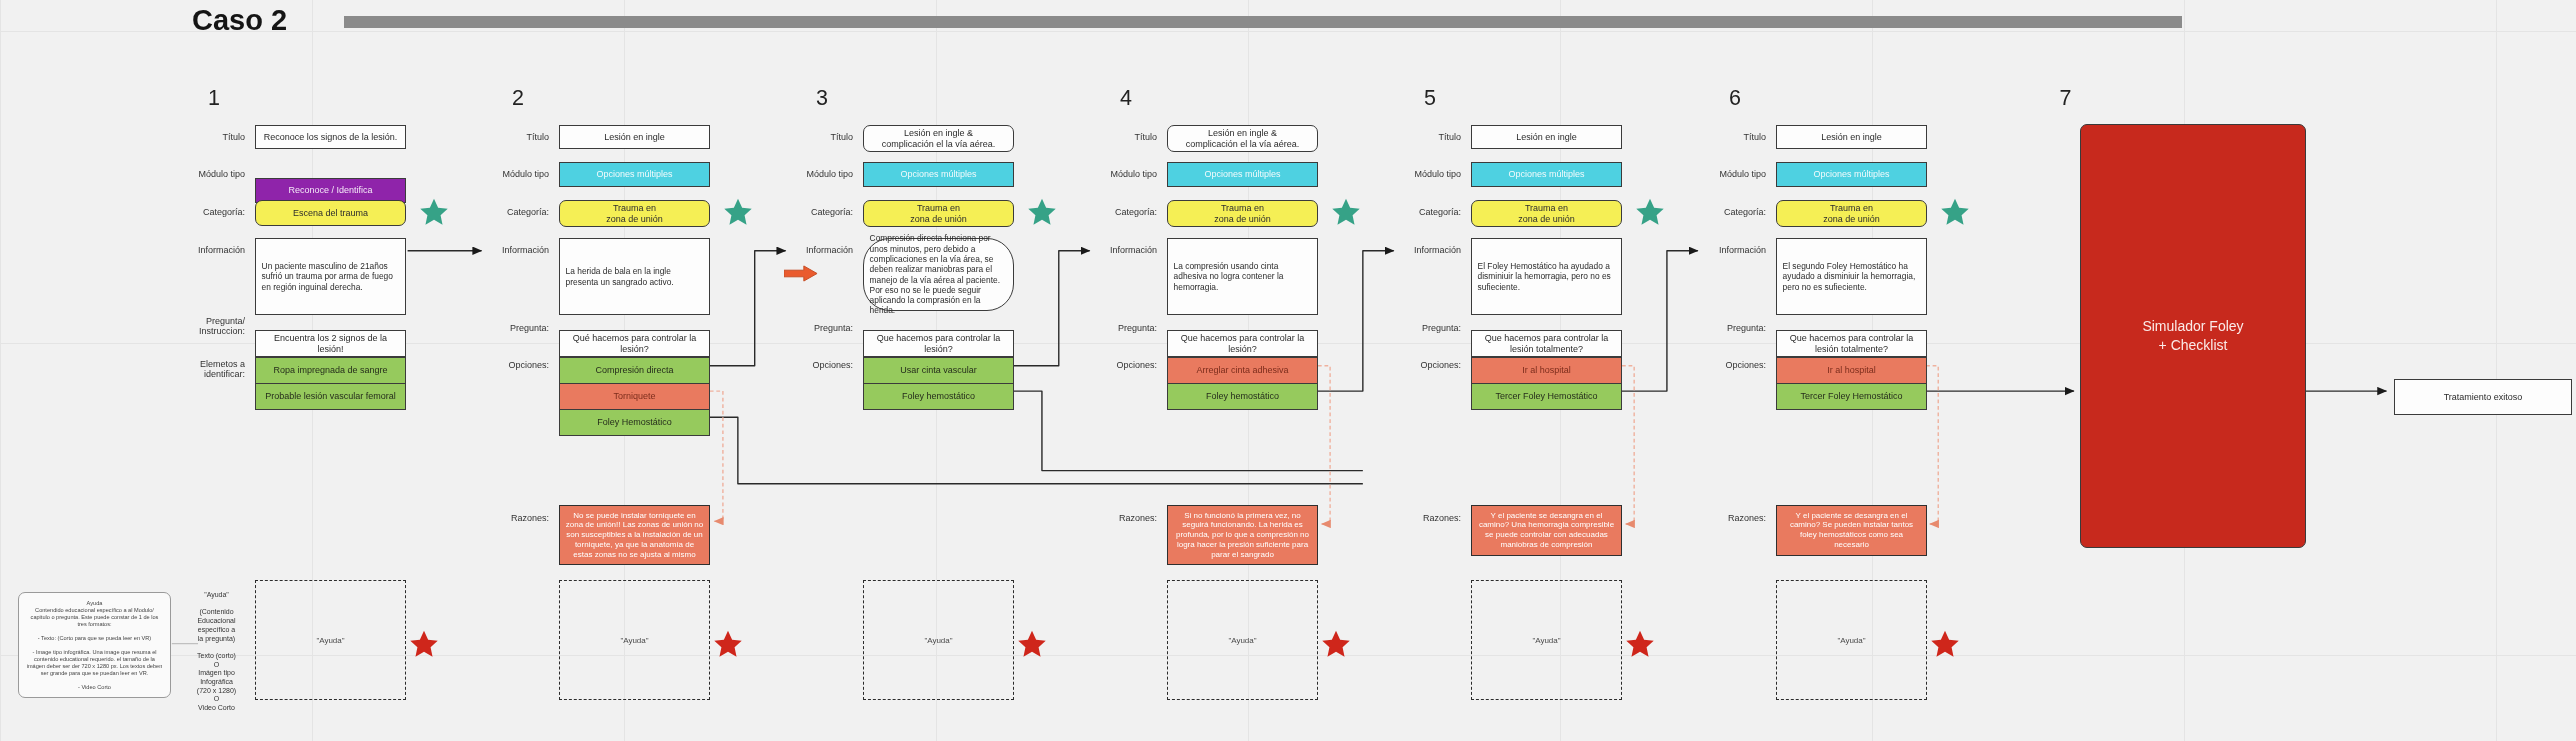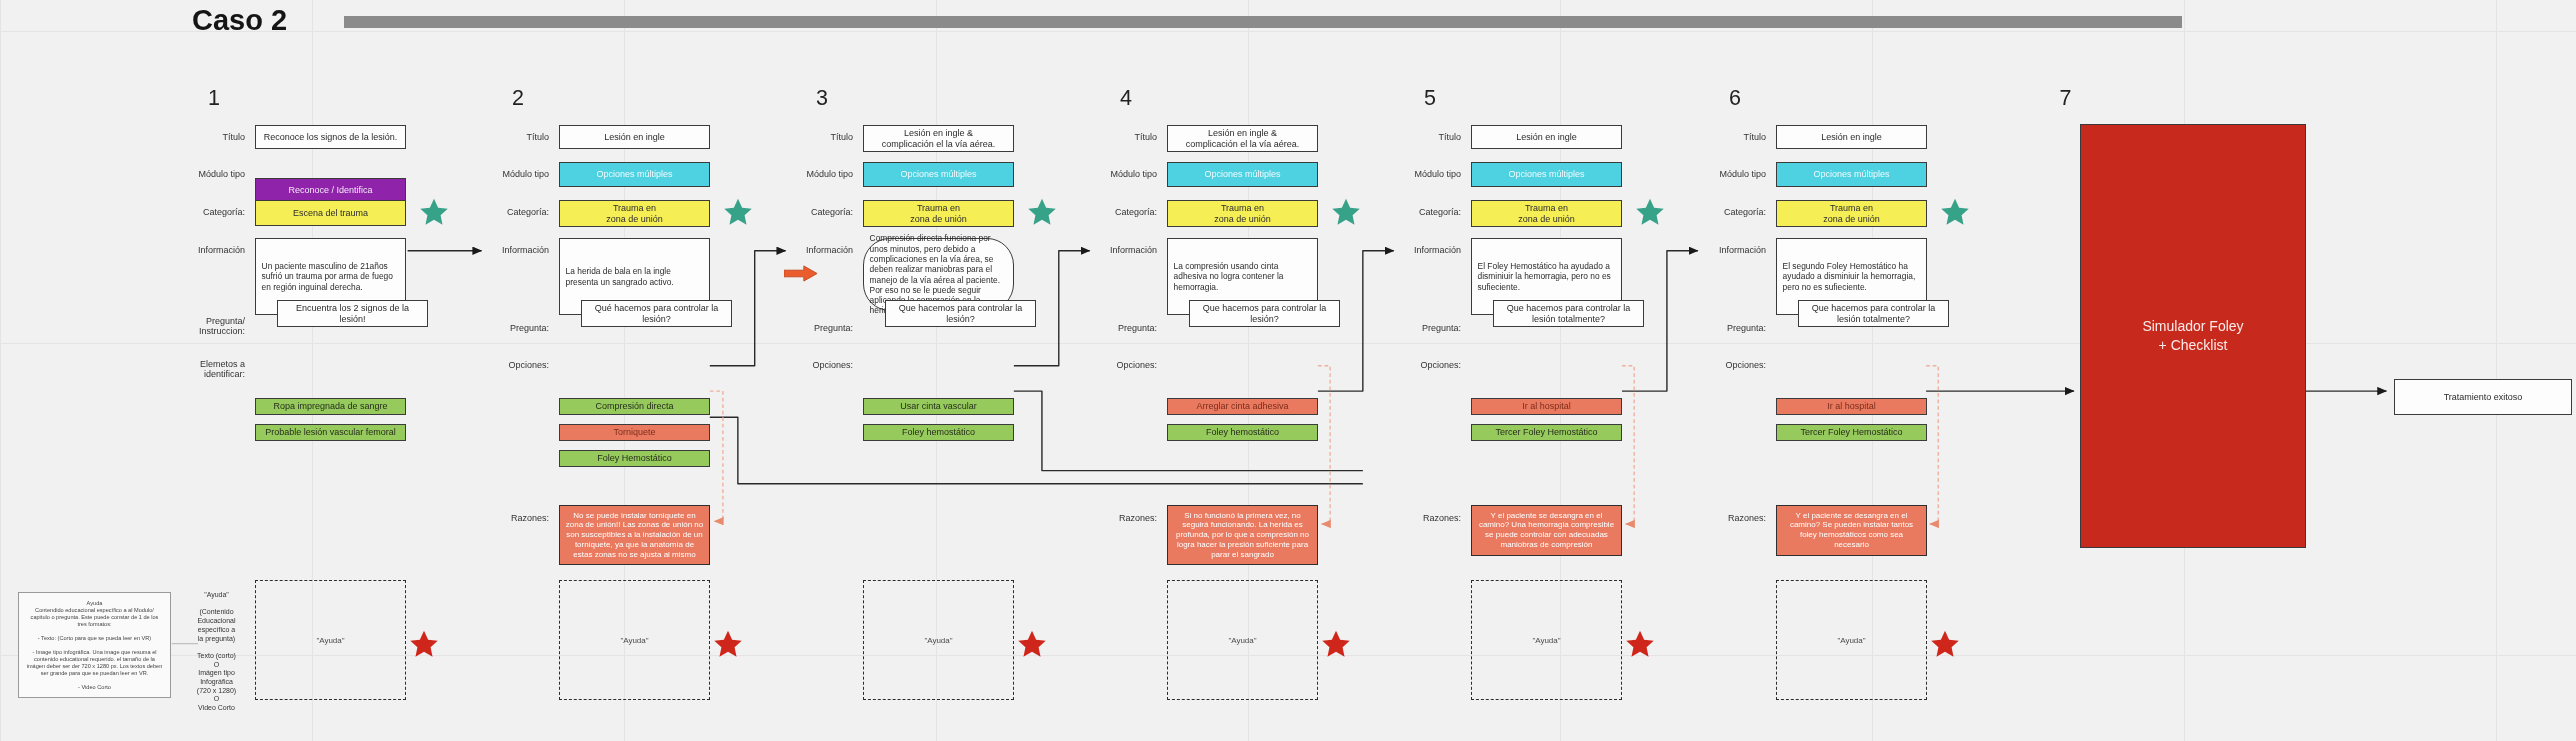--- a/index.html
+++ b/index.html
@@ -18,28 +18,28 @@
   .title-bar{left:344px;top:16px;width:1838px;height:12px;background:#8b8b8b;}
   .colwrap{position:absolute;top:0;width:0;height:0;}
   .num{position:absolute;left:-47px;top:86px;font-size:21.5px;color:#222;}
   .lbl{position:absolute;left:-76px;width:66px;text-align:right;font-size:9px;line-height:10.3px;color:#333;white-space:pre-line;}
   .lbl-titulo{top:132px}.lbl-modulo{top:169px}.lbl-categoria{top:207px}
   .lbl-info{top:245px}.lbl-pregunta{top:323px}.lbl-pregunta1{top:316px}
   .lbl-opciones{top:360px}.lbl-opciones1{top:359px}.lbl-razones{top:513px}
   .box{position:absolute;left:0;width:151px;box-sizing:border-box;border:1.4px solid #3b3b3b;
        background:#fdfdfd;display:flex;align-items:center;justify-content:center;
        font-size:9px;line-height:10.8px;text-align:center;padding:1.9px 5.6px;}
-  .pre{white-space:pre-line;}
+  .pre{white-space:pre-line;border-radius:7px;}
   .b-titulo{top:125px;min-height:24px;}
   .b-modulo{top:162px;height:25px;}
   .b-categoria{top:200px;min-height:26px;}
   .b-info{top:238px;height:77px;font-size:8.4px;line-height:10.3px;text-align:left;justify-content:flex-start;}
   .b-info-tall{height:73px;border-radius:27px;}
-  .b-pregunta{top:300px;min-height:24px;margin-left:22px;}
-  .b-opt{height:17px;padding:0.9px 3.7px;margin-top:41px;}
+  .b-pregunta{top:330px;min-height:24px;}
+  .b-opt{height:27px;padding:0.9px 3.7px;}
   .o1{top:357px}.o2{top:383px}.o3{top:409px}
   .purple{background:#8f24aa;color:#f4e9f7;margin-top:16px;}
   .cyan{background:#4ed1e1;color:#f2fbfc;}
   .yellow{background:#f5ef55;color:#2d2d2d;}
   .g{background:#96ca5d;color:#262e1c;}
   .r{background:#e97a5f;color:#7c2d1c;}
   .b-razones{top:505px;background:#e97a5f;color:#fff;border:1.9px solid #2f2f2f;
              font-size:8px;line-height:9.8px;padding:4.7px 4.7px;}
   .dashed{position:absolute;left:0;top:580px;width:151px;height:120px;box-sizing:border-box;
           border:1.9px dashed #2b2b2b;display:flex;align-items:center;justify-content:center;

